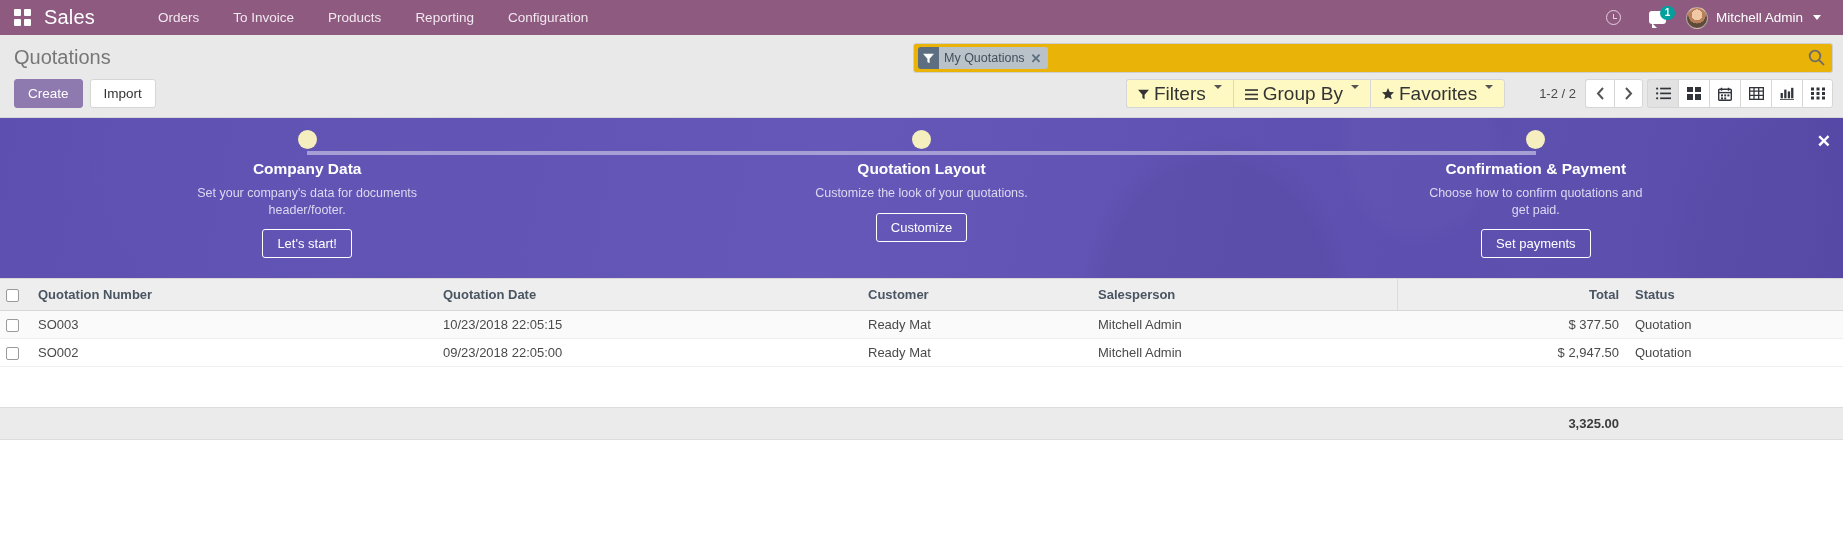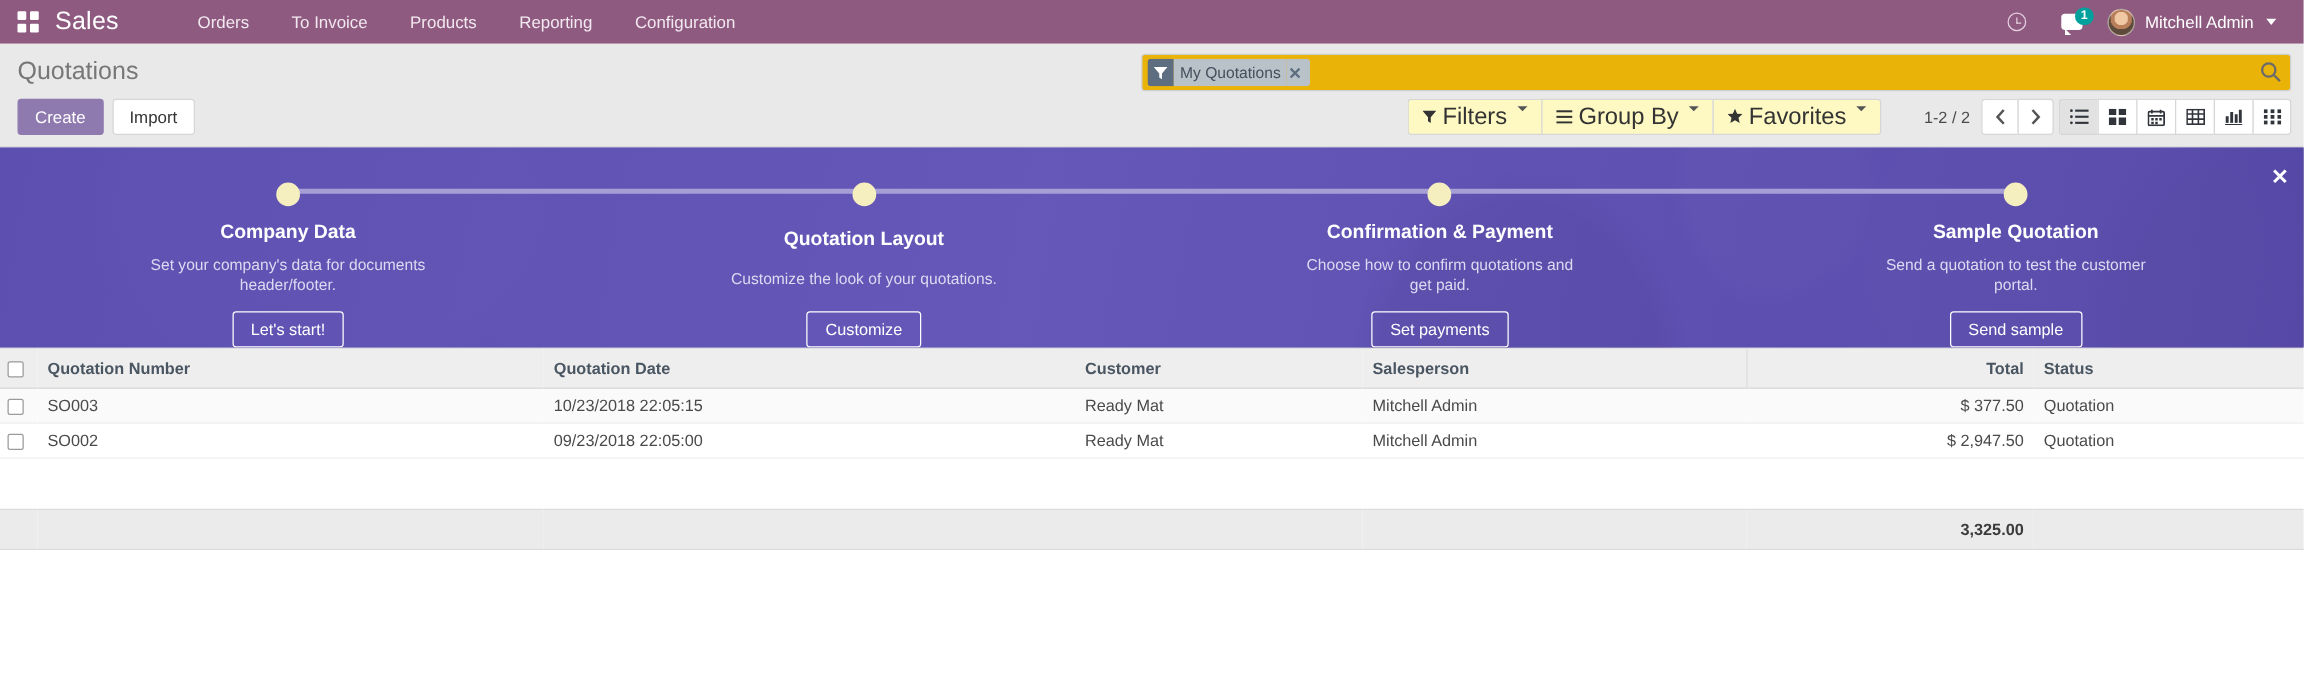--- a/index.html
+++ b/index.html
@@ -350,22 +350,21 @@
     display: flex;
     height: 100%;
     padding: 0 0 0 0;
   }
   .step {
     flex: 1;
     display: flex;
     flex-direction: column;
     align-items: center;
     position: relative;
-    padding-top: 28px;
-    justify-content: space-between;
+    padding-top: 12px;
   }
   .dot {
     width: 19px; height: 19px;
     border-radius: 50%;
     background: #f5eebe;
     position: relative;
     z-index: 3;
   }
   .step .line {
     position: absolute;
@@ -694,27 +693,20 @@
     </div>
 
     <div class="step">
       <div class="line right"></div>
       <div class="dot"></div>
       <div class="step-title">Confirmation &amp; Payment</div>
       <div class="step-desc">Choose how to confirm quotations and get paid.</div>
       <button class="step-btn">Set payments</button>
     </div>
 
-    <div class="step">
-
-      <div class="dot"></div>
-      <div class="step-title">Sample Quotation</div>
-      <div class="step-desc">Send a quotation to test the customer portal.</div>
-      <button class="step-btn">Send sample</button>
-    </div>
   </div>
 </div>
 
 <div class="list-wrap">
   <table class="olist">
     <colgroup>
       <col class="c-cb">
         <col class="c-num">
         <col class="c-date">
         <col class="c-cust">

